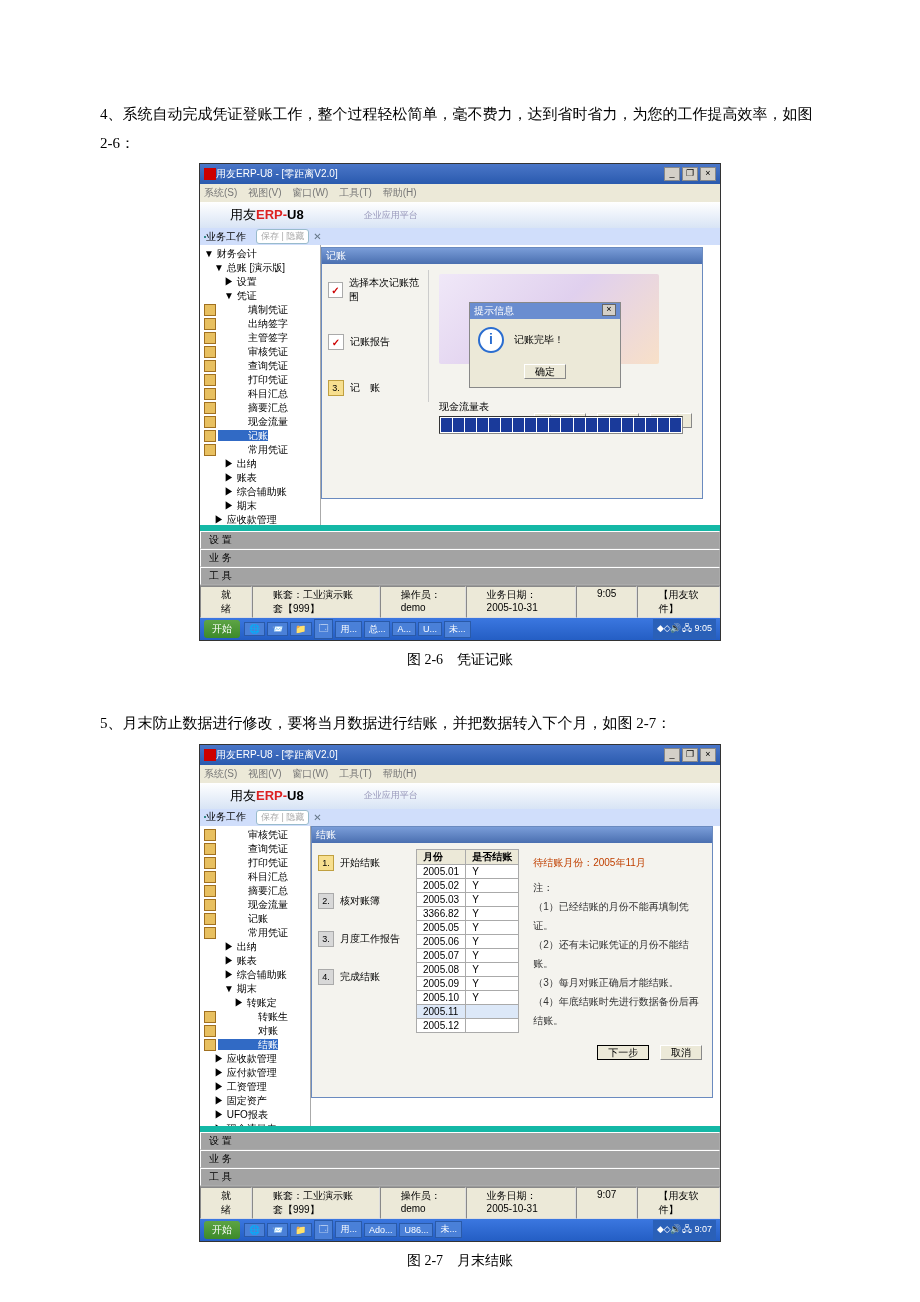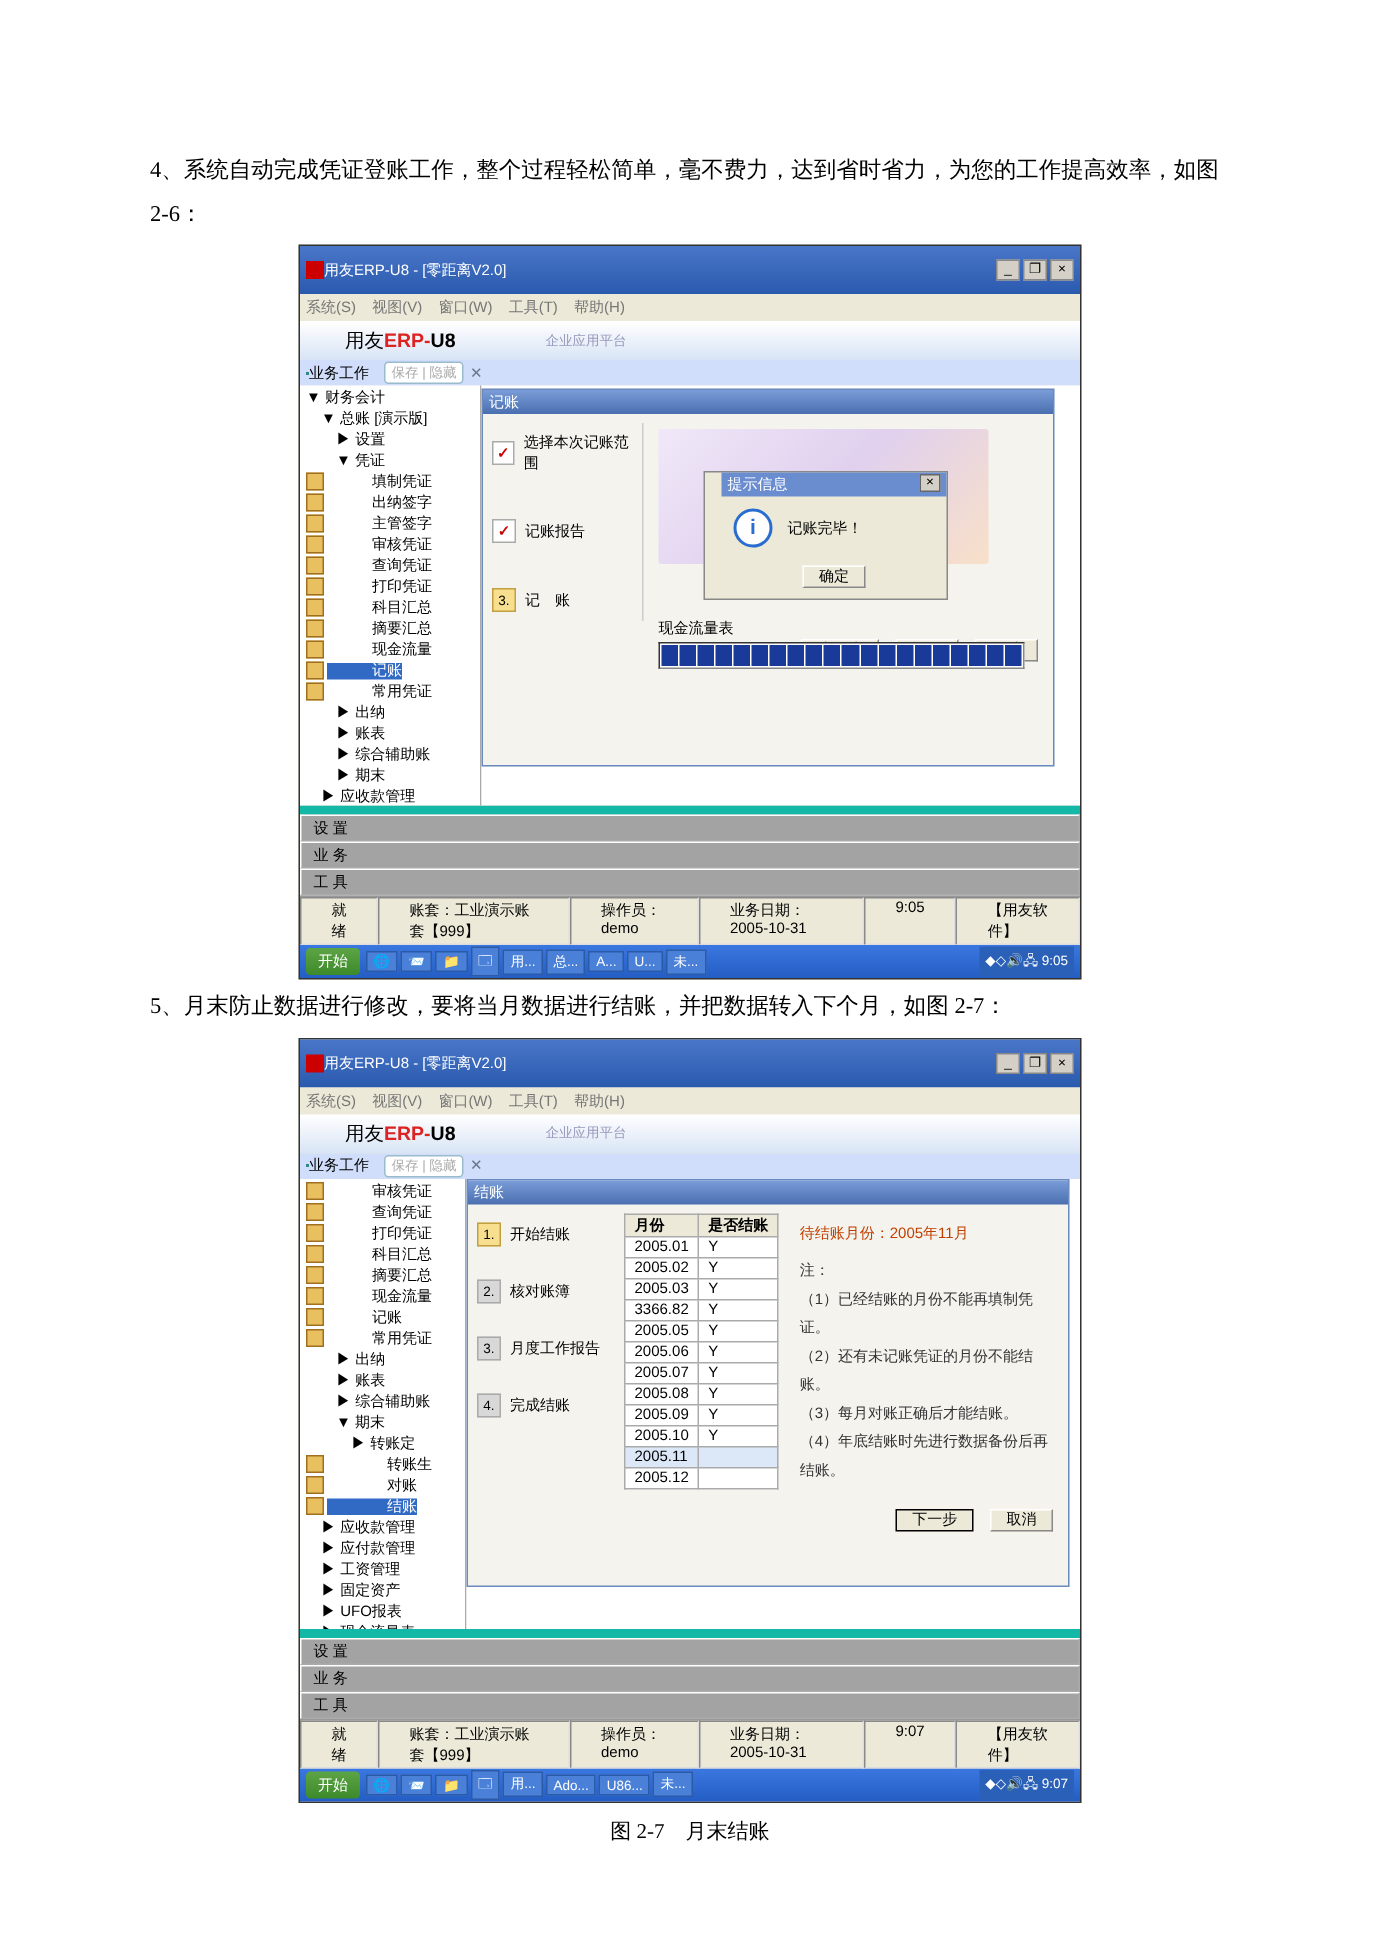--- a/index.html
+++ b/index.html
@@ -2,21 +2,21 @@
 <html><head>
 <meta charset="utf-8">
 <style>
   body{margin:0;background:#fff;font-family:"SimSun","宋体",serif;font-size:14px;color:#000;}
   .page{width:920px;min-height:1302px;padding:100px 100px 0 100px;box-sizing:border-box;}
   .para{font-size:15px;line-height:1.9;margin:0 0 6px 0;}
   .caption{text-align:center;font-size:14px;margin:10px 0 40px 0;}
   .fig{margin:0 auto 4px auto;border:0;}
   
   .shot{width:520px;margin:0 auto;border:1px solid #333;background:#ece9d8;font-family:"SimSun",sans-serif;font-size:10px;}
-  .titlebar{background:linear-gradient(#4a76c8,#2a5aae);color:#fff;height:32px;display:flex;align-items:center;padding:0 4px;}
+  .titlebar{background:linear-gradient(#4a76c8,#2a5aae);color:#fff;height:20px;display:flex;align-items:center;padding:0 4px;}
   .titlebar .t{flex:1;font-size:10px;}
   .wbtn{width:14px;height:12px;background:#d4d0c8;border:1px solid #888;margin-left:2px;font-size:9px;text-align:center;line-height:10px;color:#000;}
   .menubar{background:#ece9d8;padding:2px 4px;font-size:10px;color:#777;}
   .menubar span{margin-right:8px;}
   .brand{background:linear-gradient(#fff,#d8e4f5);height:26px;display:flex;align-items:center;padding:0 30px;}
   .brand .logo{font-size:13px;color:#000;}
   .brand .logo b{color:#d22;}
   .brand .sub{font-size:9px;color:#99b;margin-left:60px;}
   .worktab{background:#d0defb;padding:1px 4px;font-size:10px;display:flex;align-items:center;}
   .worktab .pill{background:#fff;border:1px solid #9bc;border-radius:3px;padding:0 4px;margin-left:10px;font-size:9px;color:#aaa;}
@@ -136,21 +136,21 @@
                     <span>记账报告</span>
                   </div>
                 <div style="height:18px"></div>
                 <div class="step">
                     <span class="num">3.</span>
                     <span>记　账</span>
                   </div>
               </div>
               <div style="flex:1;position:relative;padding:4px;">
                 <div class="art" style="left:10px;top:4px;"></div>
-                <div class="msgbox" style="left:40px;top:32px;padding-left:11px;">
+                <div class="msgbox" style="left:40px;top:32px;">
                   <div class="mh">
                       <span class="mt">提示信息</span>
                       <span class="mx">×</span>
                     </div>
                   <div class="mb">
                     <span class="mi">i</span>
                     <span>记账完毕！</span>
                   </div>
                   <div style="text-align:center;padding:4px 0 8px;"><span class="btn">确定</span></div>
                 </div>
@@ -208,20 +208,21 @@
         <span class="ti">🗔</span>
         <span class="ti">用...</span>
         <span class="ti">总...</span>
         <span class="ti">A...</span>
         <span class="ti">U...</span>
         <span class="ti">未...</span>
         <span class="tray">◆◇🔊🖧 <span>9:05</span></span>
       </div>
     </div>
   </div>
+  <div class="caption">图 2-6　凭证记账</div>
 
   <p class="para">5、月末防止数据进行修改，要将当月数据进行结账，并把数据转入下个月，如图 2-7：</p>
 
   <div class="fig">
     <div class="shot">
       <div class="titlebar">
         <span class="ic" style="background:#c00;width:12px;height:12px;"></span>
         <span class="t">用友ERP-U8 - [零距离V2.0]</span>
         <span class="wbtn">_</span>
         <span class="wbtn">❐</span>

